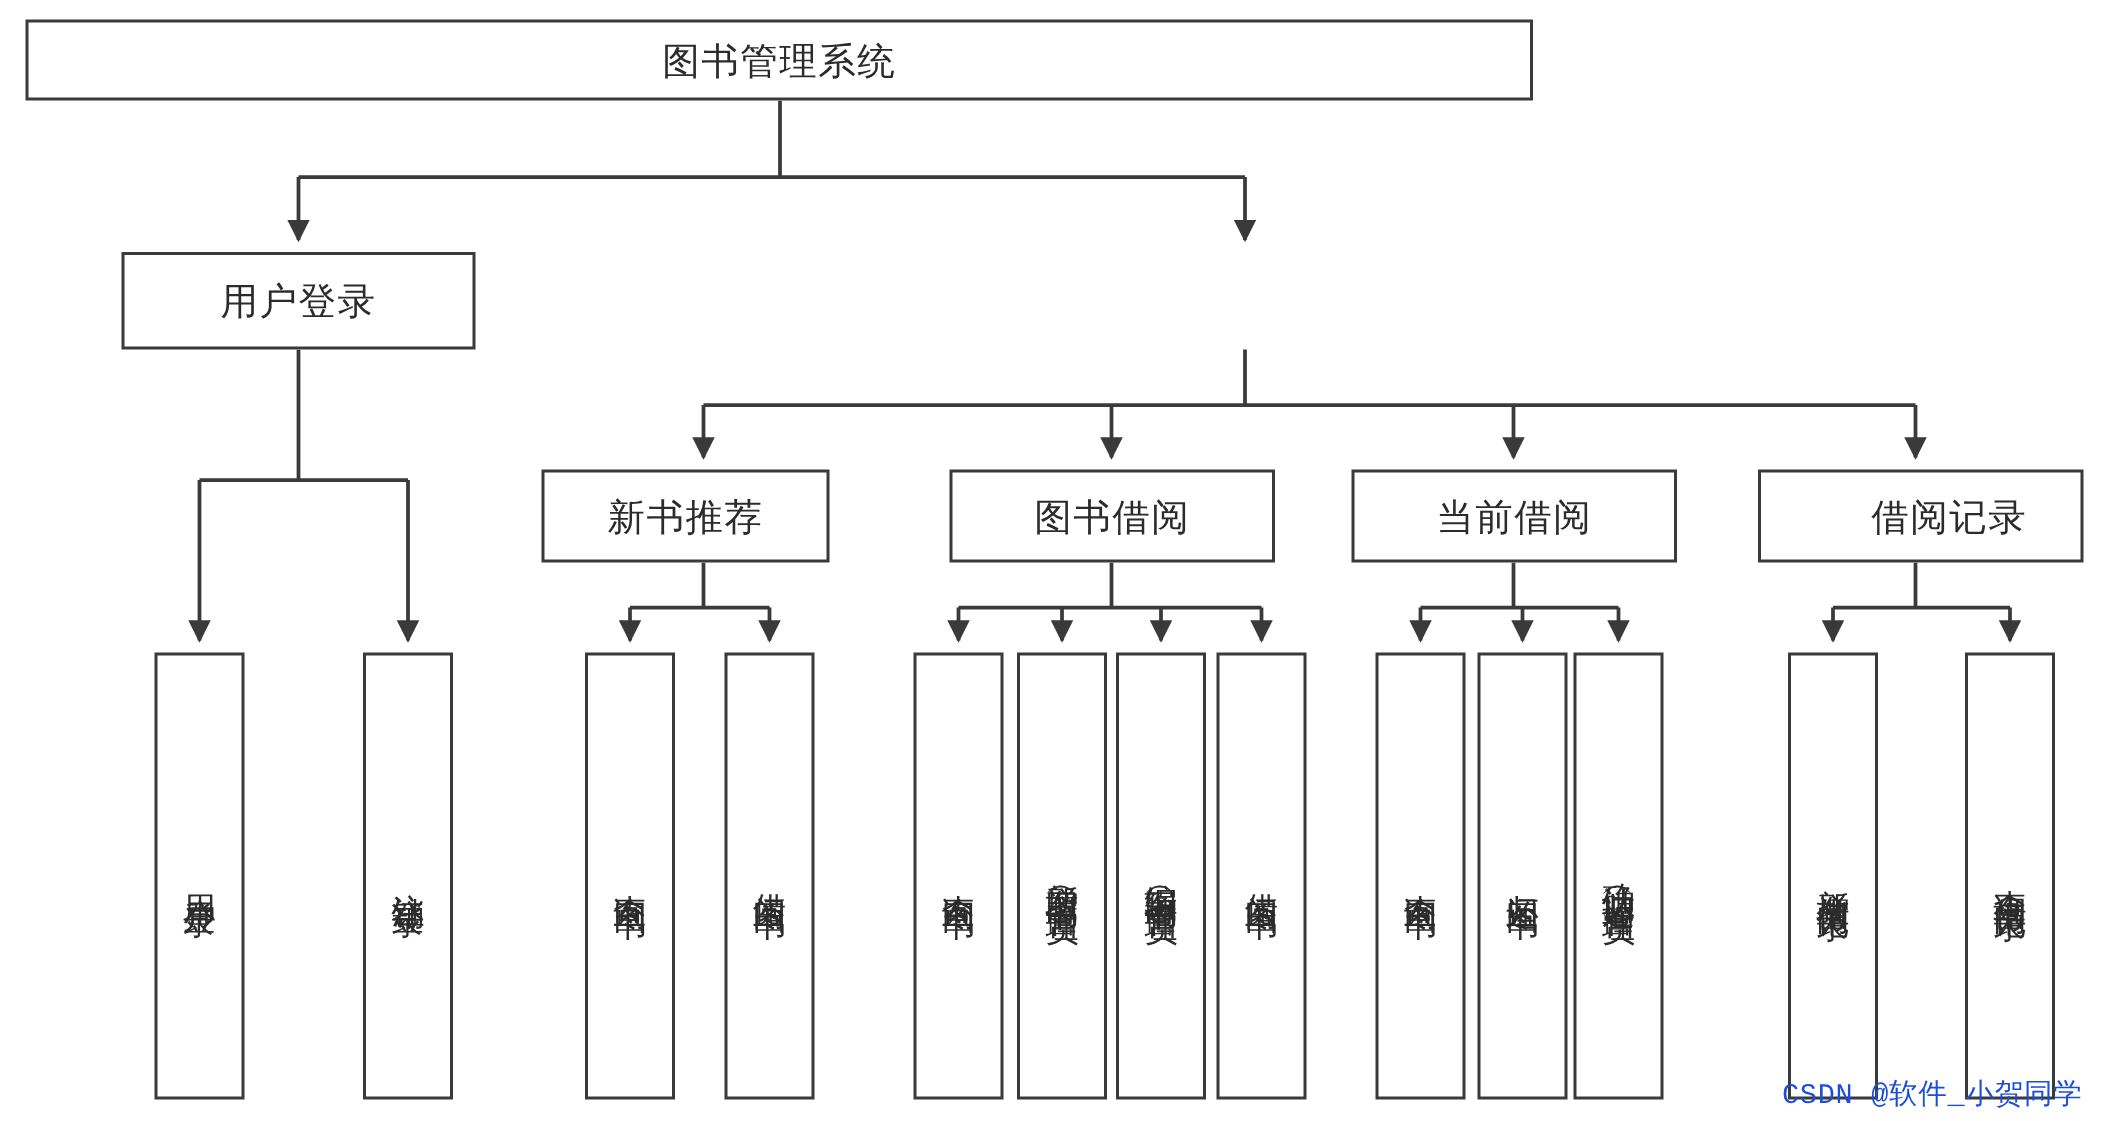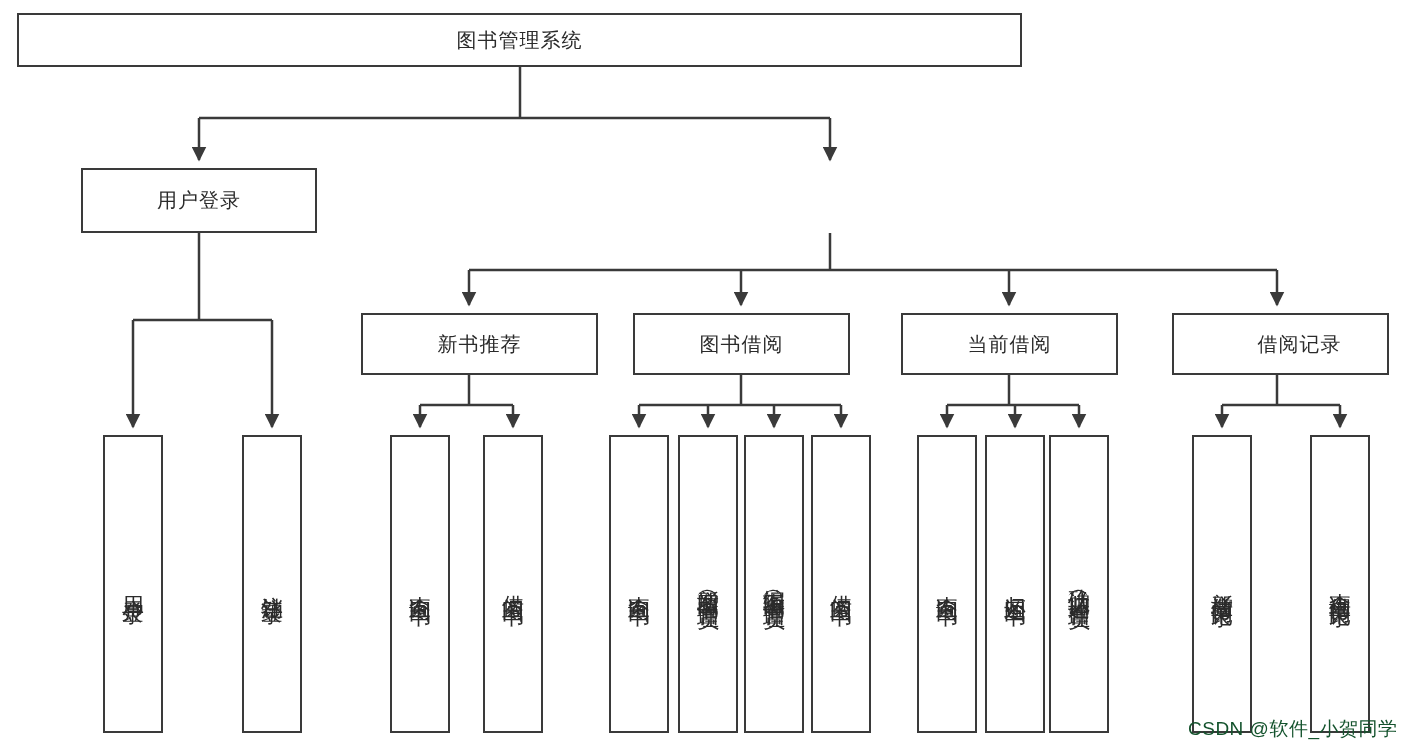--- a/index.html
+++ b/index.html
@@ -30,21 +30,21 @@
     position: absolute;
     box-sizing: border-box;
     background: #ffffff;
     border: 2.5px solid #3a3a3a;
     display: flex;
     align-items: center;
     justify-content: center;
     color: #2b2b2b;
   }
   .node.horiz {
-    font-size: 20px;
+    font-size: 25px;
     letter-spacing: 1px;
   }
   .node.vert {
     writing-mode: vertical-rl;
     text-orientation: upright;
     font-size: 22px;
     letter-spacing: 3px;
     padding-top: 6px;
     padding-bottom: 6px;
     line-height: 1;
@@ -52,24 +52,25 @@
   .node.vert .vtext {
     writing-mode: vertical-rl;
     text-orientation: upright;
     white-space: nowrap;
   }
   #watermark {
     position: absolute;
     left: 1188px;
     top: 716px;
     font-size: 19px;
-    color: #14532d;
+    color: #1d4ed8;
     letter-spacing: 0.5px;
     white-space: nowrap;
     pointer-events: none;
+    font-family: Liberation Mono, monospace;
   }
 </style>
 </head>
 <body>
 
 <div id="diagram-root">
 
   <svg class="edges" viewBox="0 0 1405 747" xmlns="http://www.w3.org/2000/svg">
     <defs>
       <marker id="arrow" viewBox="0 0 10 10" refX="9" refY="5" markerWidth="6" markerHeight="6" orient="auto-start-reverse">
@@ -121,21 +122,21 @@
   </svg>
 
   <div class="node horiz" style="left:17px; top:13px; width:1005px; height:54px;">
     <span>图书管理系统</span>
   </div>
 
   <div class="node horiz" style="left:81px; top:168px; width:236px; height:65px;">
     <span>用户登录</span>
   </div>
 
-  <div class="node horiz" style="left:361px; top:313px; width:237px; height:62px;">
+  <div class="node horiz" style="left:361px; top:313px; width:192px; height:62px;">
     <span>新书推荐</span>
   </div>
   <div class="node horiz" style="left:901px; top:313px; width:217px; height:62px;">
     <span>当前借阅</span>
   </div>
   <div class="node horiz" style="left:633px; top:313px; width:217px; height:62px;">
     <span>图书借阅</span>
   </div>
   <div class="node horiz" style="left:1172px; top:313px; width:217px; height:62px;padding-left:38px;">
     <span>借阅记录</span>

